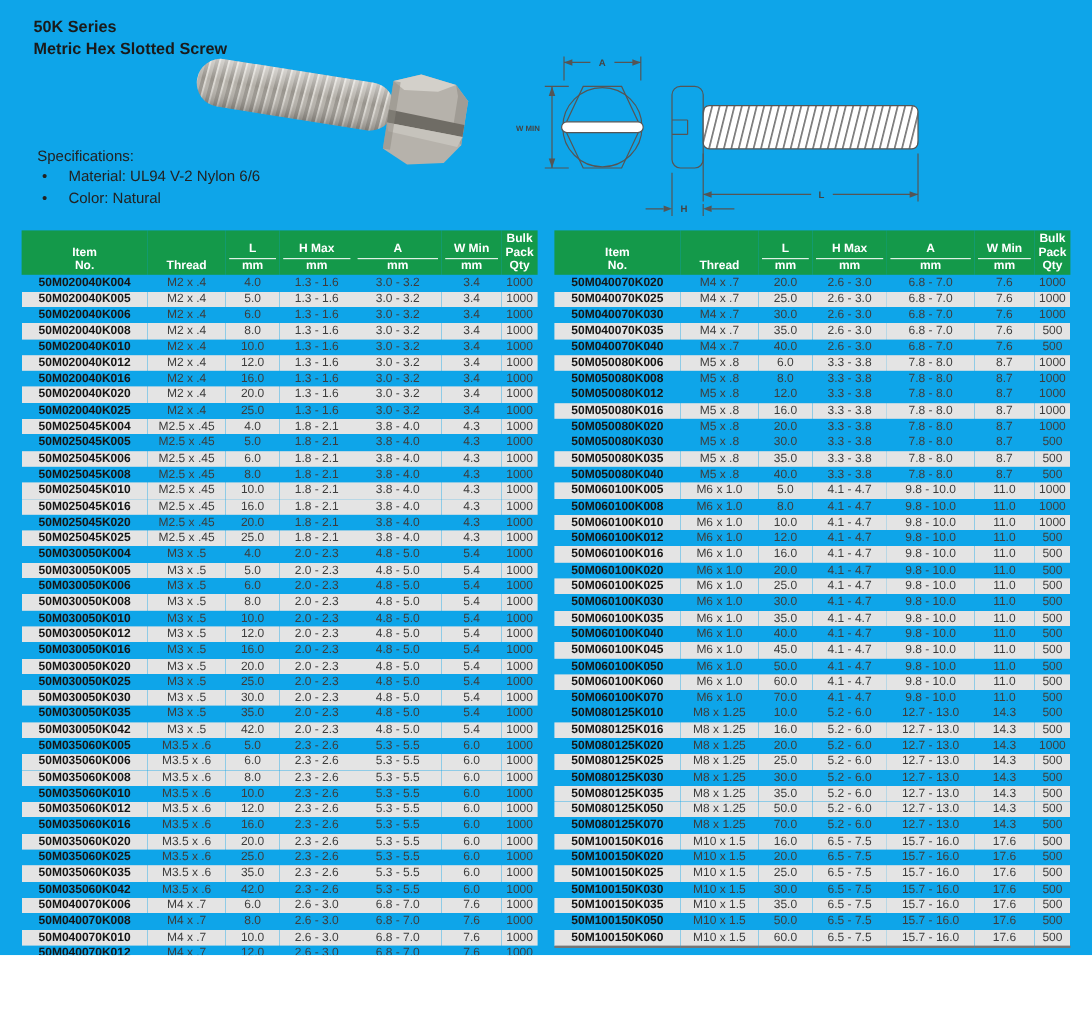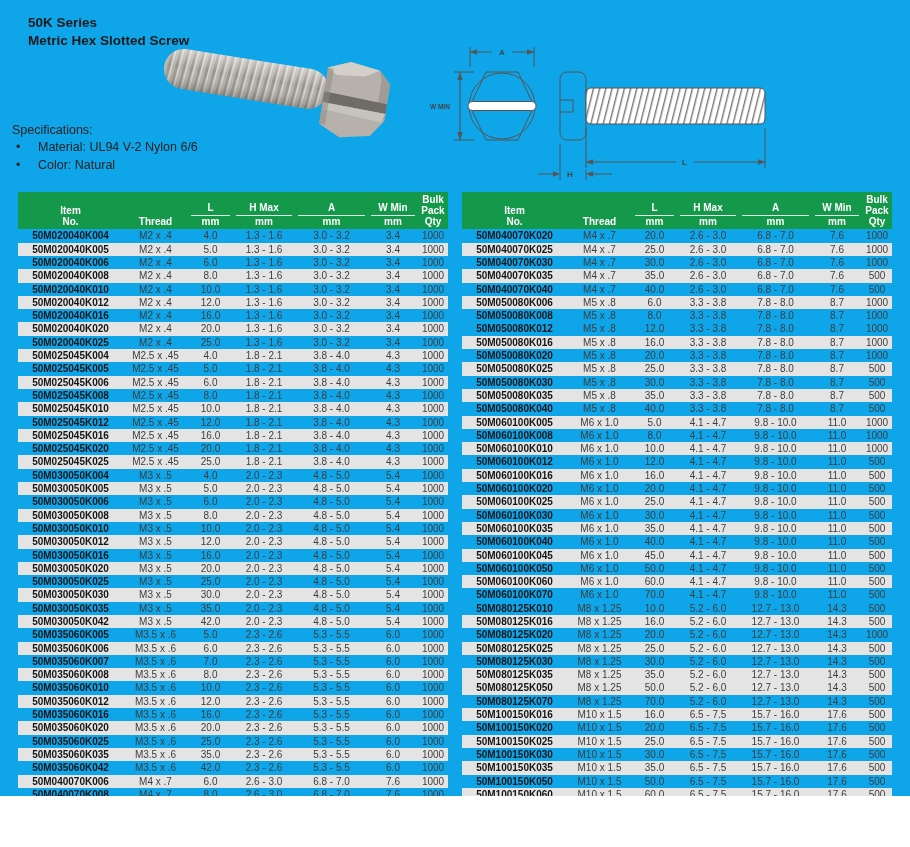--- a/index.html
+++ b/index.html
@@ -2,21 +2,21 @@
 <html style="--green: #14994a; --stripe: #e4e4e4;"><head>
 <meta charset="utf-8">
 <style>
   html,body{margin:0;padding:0;background:#ffffff;}
   .page{position:relative;width:910px;height:796px;background:#0ea5e9;
         font-family:"Liberation Sans", sans-serif;overflow:hidden;}
 
   
   .title{position:absolute;left:28px;top:14px;font-size:13.5px;font-weight:bold;
          color:#1a1a1a;line-height:1.3;}
-  .specs{position:absolute;left:12px;top:122px;font-size:12.5px;color:#222;line-height:1.38;}
+  .specs{position:absolute;left:31px;top:122px;font-size:12.5px;color:#222;line-height:1.38;}
   .spec-item{display:flex;}
   .spec-bullet{width:22px;text-align:left;padding-left:4px;}
 
   
   .photo{position:absolute;left:148px;top:34px;}
   .diagram{position:absolute;left:430px;top:22px;}
   .dim-text{font-size:8px;font-weight:bold;fill:#444;}
   .dim-text-sm{font-size:6.5px;font-weight:bold;fill:#444;}
 
   
@@ -302,29 +302,20 @@
         </tr>
         <tr class="stripe">
           <td>50M025045K010</td>
           <td>M2.5 x .45</td>
           <td>10.0</td>
           <td>1.8 - 2.1</td>
           <td>3.8 - 4.0</td>
           <td>4.3</td>
           <td>1000</td>
         </tr>
-        <tr>
-          <td>50M025045K012</td>
-          <td>M2.5 x .45</td>
-          <td>12.0</td>
-          <td>1.8 - 2.1</td>
-          <td>3.8 - 4.0</td>
-          <td>4.3</td>
-          <td>1000</td>
-        </tr>
         <tr class="stripe">
           <td>50M025045K016</td>
           <td>M2.5 x .45</td>
           <td>16.0</td>
           <td>1.8 - 2.1</td>
           <td>3.8 - 4.0</td>
           <td>4.3</td>
           <td>1000</td>
         </tr>
         <tr>
@@ -459,29 +450,20 @@
           <td>5.0</td>
           <td>2.3 - 2.6</td>
           <td>5.3 - 5.5</td>
           <td>6.0</td>
           <td>1000</td>
         </tr>
         <tr class="stripe">
           <td>50M035060K006</td>
           <td>M3.5 x .6</td>
           <td>6.0</td>
-          <td>2.3 - 2.6</td>
-          <td>5.3 - 5.5</td>
-          <td>6.0</td>
-          <td>1000</td>
-        </tr>
-        <tr>
-          <td>50M035060K007</td>
-          <td>M3.5 x .6</td>
-          <td>7.0</td>
           <td>2.3 - 2.6</td>
           <td>5.3 - 5.5</td>
           <td>6.0</td>
           <td>1000</td>
         </tr>
         <tr class="stripe">
           <td>50M035060K008</td>
           <td>M3.5 x .6</td>
           <td>8.0</td>
           <td>2.3 - 2.6</td>
@@ -728,29 +710,20 @@
         </tr>
         <tr>
           <td>50M050080K020</td>
           <td>M5 x .8</td>
           <td>20.0</td>
           <td>3.3 - 3.8</td>
           <td>7.8 - 8.0</td>
           <td>8.7</td>
           <td>1000</td>
         </tr>
-        <tr class="stripe">
-          <td>50M050080K025</td>
-          <td>M5 x .8</td>
-          <td>25.0</td>
-          <td>3.3 - 3.8</td>
-          <td>7.8 - 8.0</td>
-          <td>8.7</td>
-          <td>500</td>
-        </tr>
         <tr>
           <td>50M050080K030</td>
           <td>M5 x .8</td>
           <td>30.0</td>
           <td>3.3 - 3.8</td>
           <td>7.8 - 8.0</td>
           <td>8.7</td>
           <td>500</td>
         </tr>
         <tr class="stripe">

